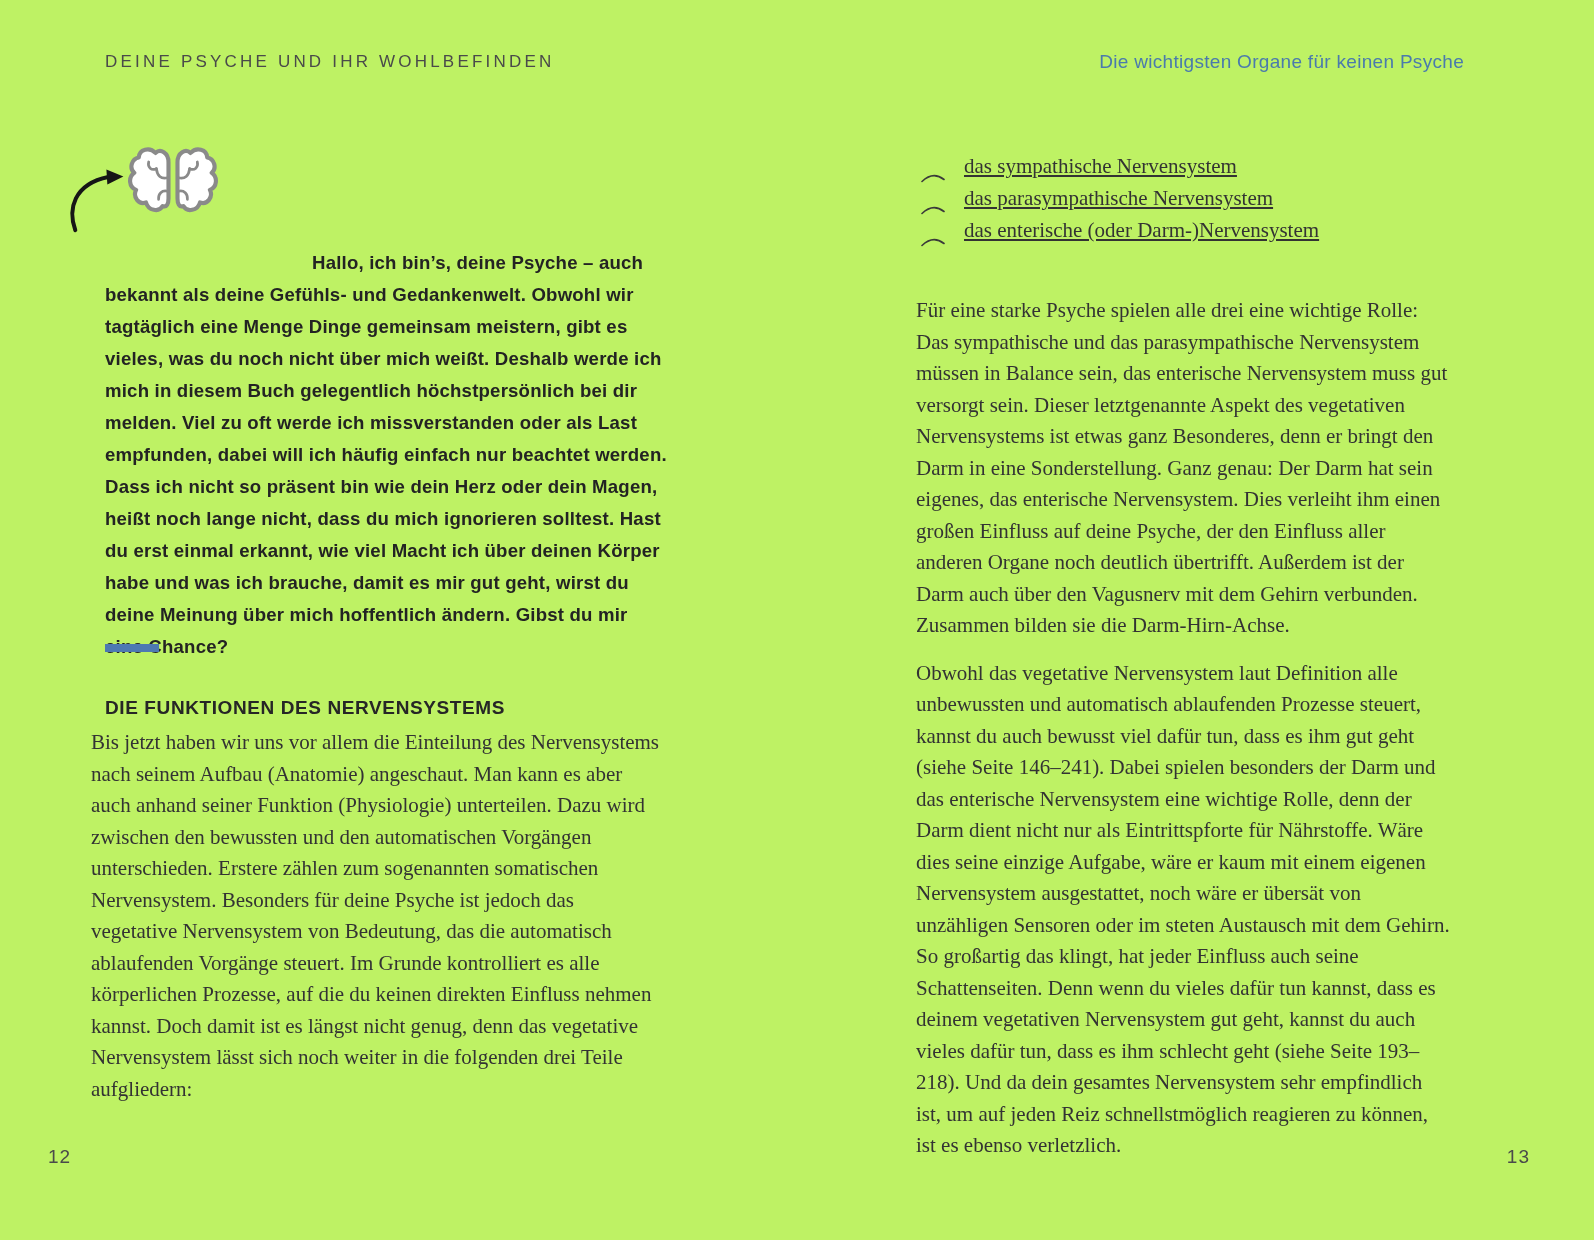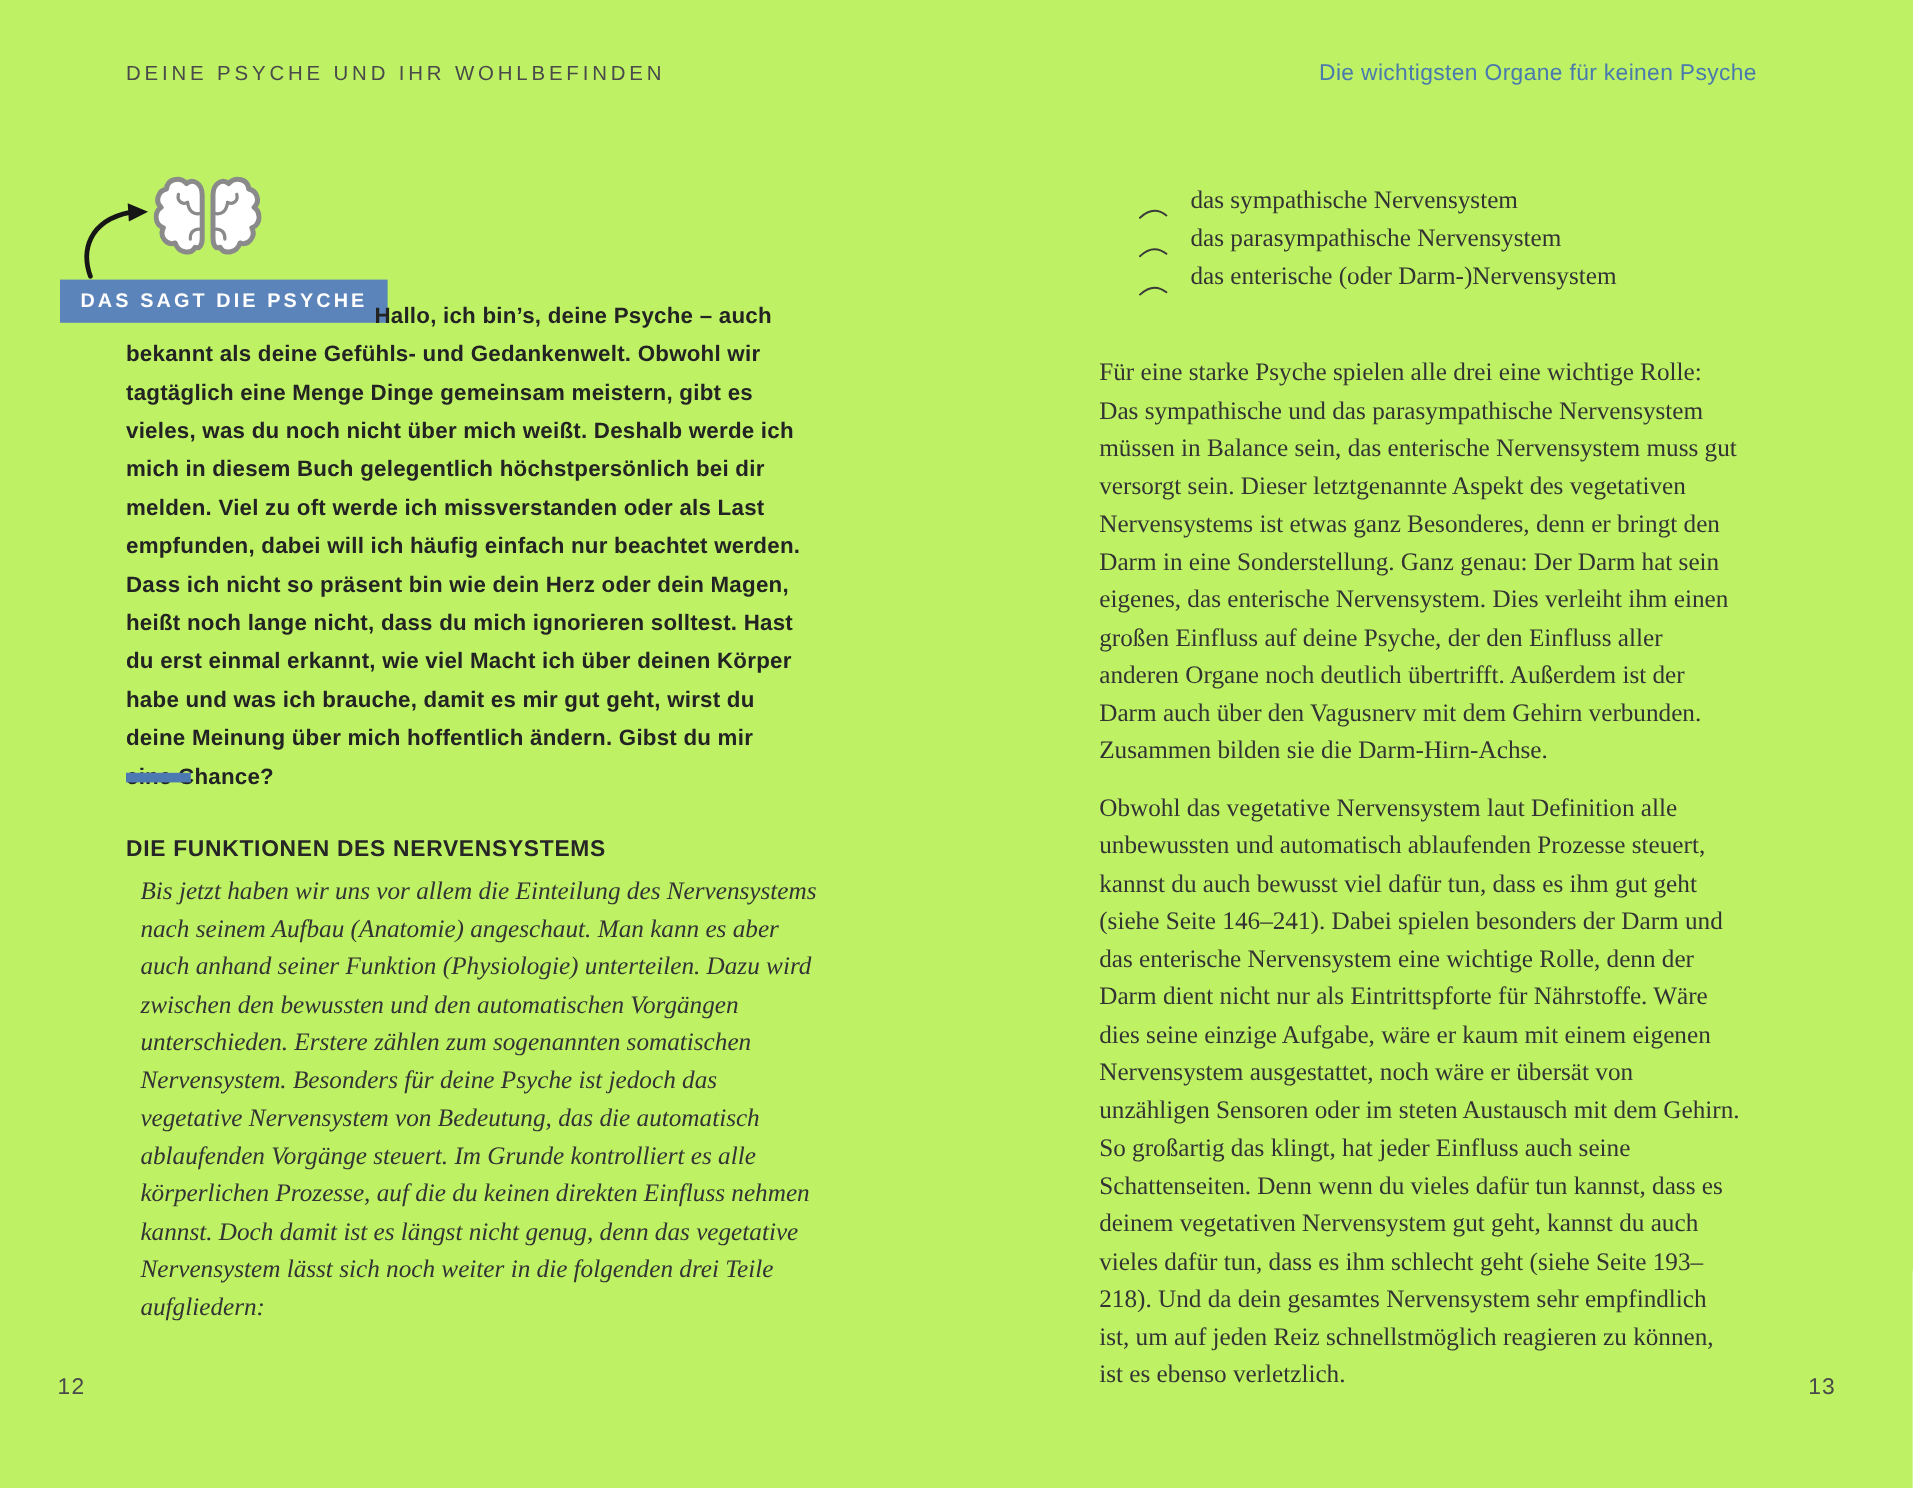--- a/index.html
+++ b/index.html
@@ -56,26 +56,27 @@
   .section-heading{
     position:absolute;left:105px;top:697px;
     font-weight:700;font-size:19px;letter-spacing:.6px;
     color:#262626;white-space:nowrap;
   }
   .serif{
     font-family:"Liberation Serif",serif;
     font-size:21px;line-height:31.5px;color:var(--text-body);
   }
   .left-body{
-    position:absolute;left:117px;top:727px;width:570px;font-style:italic;
+    position:absolute;left:91px;top:727px;width:570px;
   }
   
   .nerve-list{
-    position:absolute;left:948px;top:151px;width:540px;
+    position:absolute;left:920px;top:151px;width:540px;
     list-style:none;
+    text-decoration:underline;
   }
   .nerve-list li{
     display:flex;align-items:baseline;height:32px;
   }
   .bullet-icon{
     flex:0 0 auto;width:26px;height:12px;margin-right:18px;
     position:relative;top:1px;align-self:center;
   }
   .right-body{
     position:absolute;left:900px;top:279px;width:568px;
@@ -112,21 +113,20 @@
         <path d="M44,37 C36.5,39 32.5,34.5 31.5,27"></path>
         <path d="M31.5,27 C26,29.5 21.5,25.5 23,19.5"></path>
         <path d="M44,52 C37.5,50.5 33.5,55 34,61"></path>
         <path d="M56,37 C63.5,39 67.5,34.5 68.5,27"></path>
         <path d="M68.5,27 C74,29.5 78.5,25.5 77,19.5"></path>
         <path d="M56,52 C62.5,50.5 66.5,55 66,61"></path>
       </g>
     </svg>
   </div>
 
-  <div class="psyche-label">DAS SAGT DIE PSYCHE</div>
 
   <p class="intro-paragraph">Hallo, ich bin’s, deine Psyche – auch bekannt als deine Gefühls- und Gedankenwelt. Obwohl wir tagtäglich eine Menge Dinge gemeinsam meistern, gibt es vieles, was du noch nicht über mich weißt. Deshalb werde ich mich in diesem Buch gelegentlich höchstpersönlich bei dir melden. Viel zu oft werde ich missverstanden oder als Last empfunden, dabei will ich häufig einfach nur beachtet werden. Dass ich nicht so präsent bin wie dein Herz oder dein Magen, heißt noch lange nicht, dass du mich ignorieren solltest. Hast du erst einmal erkannt, wie viel Macht ich über deinen Körper habe und was ich brauche, damit es mir gut geht, wirst du deine Meinung über mich hoffentlich ändern. Gibst du mir eine Chance?</p>
 
   <div class="section-divider"></div>
 
   <h2 class="section-heading">DIE FUNKTIONEN DES NERVENSYSTEMS</h2>
 
   <p class="left-body serif">Bis jetzt haben wir uns vor allem die Einteilung des Nervensystems nach seinem Aufbau (Anatomie) angeschaut. Man kann es aber auch anhand seiner Funktion (Physiologie) unterteilen. Dazu wird zwischen den bewussten und den automatischen Vorgängen unterschieden. Erstere zählen zum sogenannten somatischen Nervensystem. Besonders für deine Psyche ist jedoch das vegetative Nervensystem von Bedeutung, das die automatisch ablaufenden Vorgänge steuert. Im Grunde kontrolliert es alle körperlichen Prozesse, auf die du keinen direkten Einfluss nehmen kannst. Doch damit ist es längst nicht genug, denn das vegetative Nervensystem lässt sich noch weiter in die folgenden drei Teile aufgliedern:</p>
 
   <div class="page-number left">12</div>

